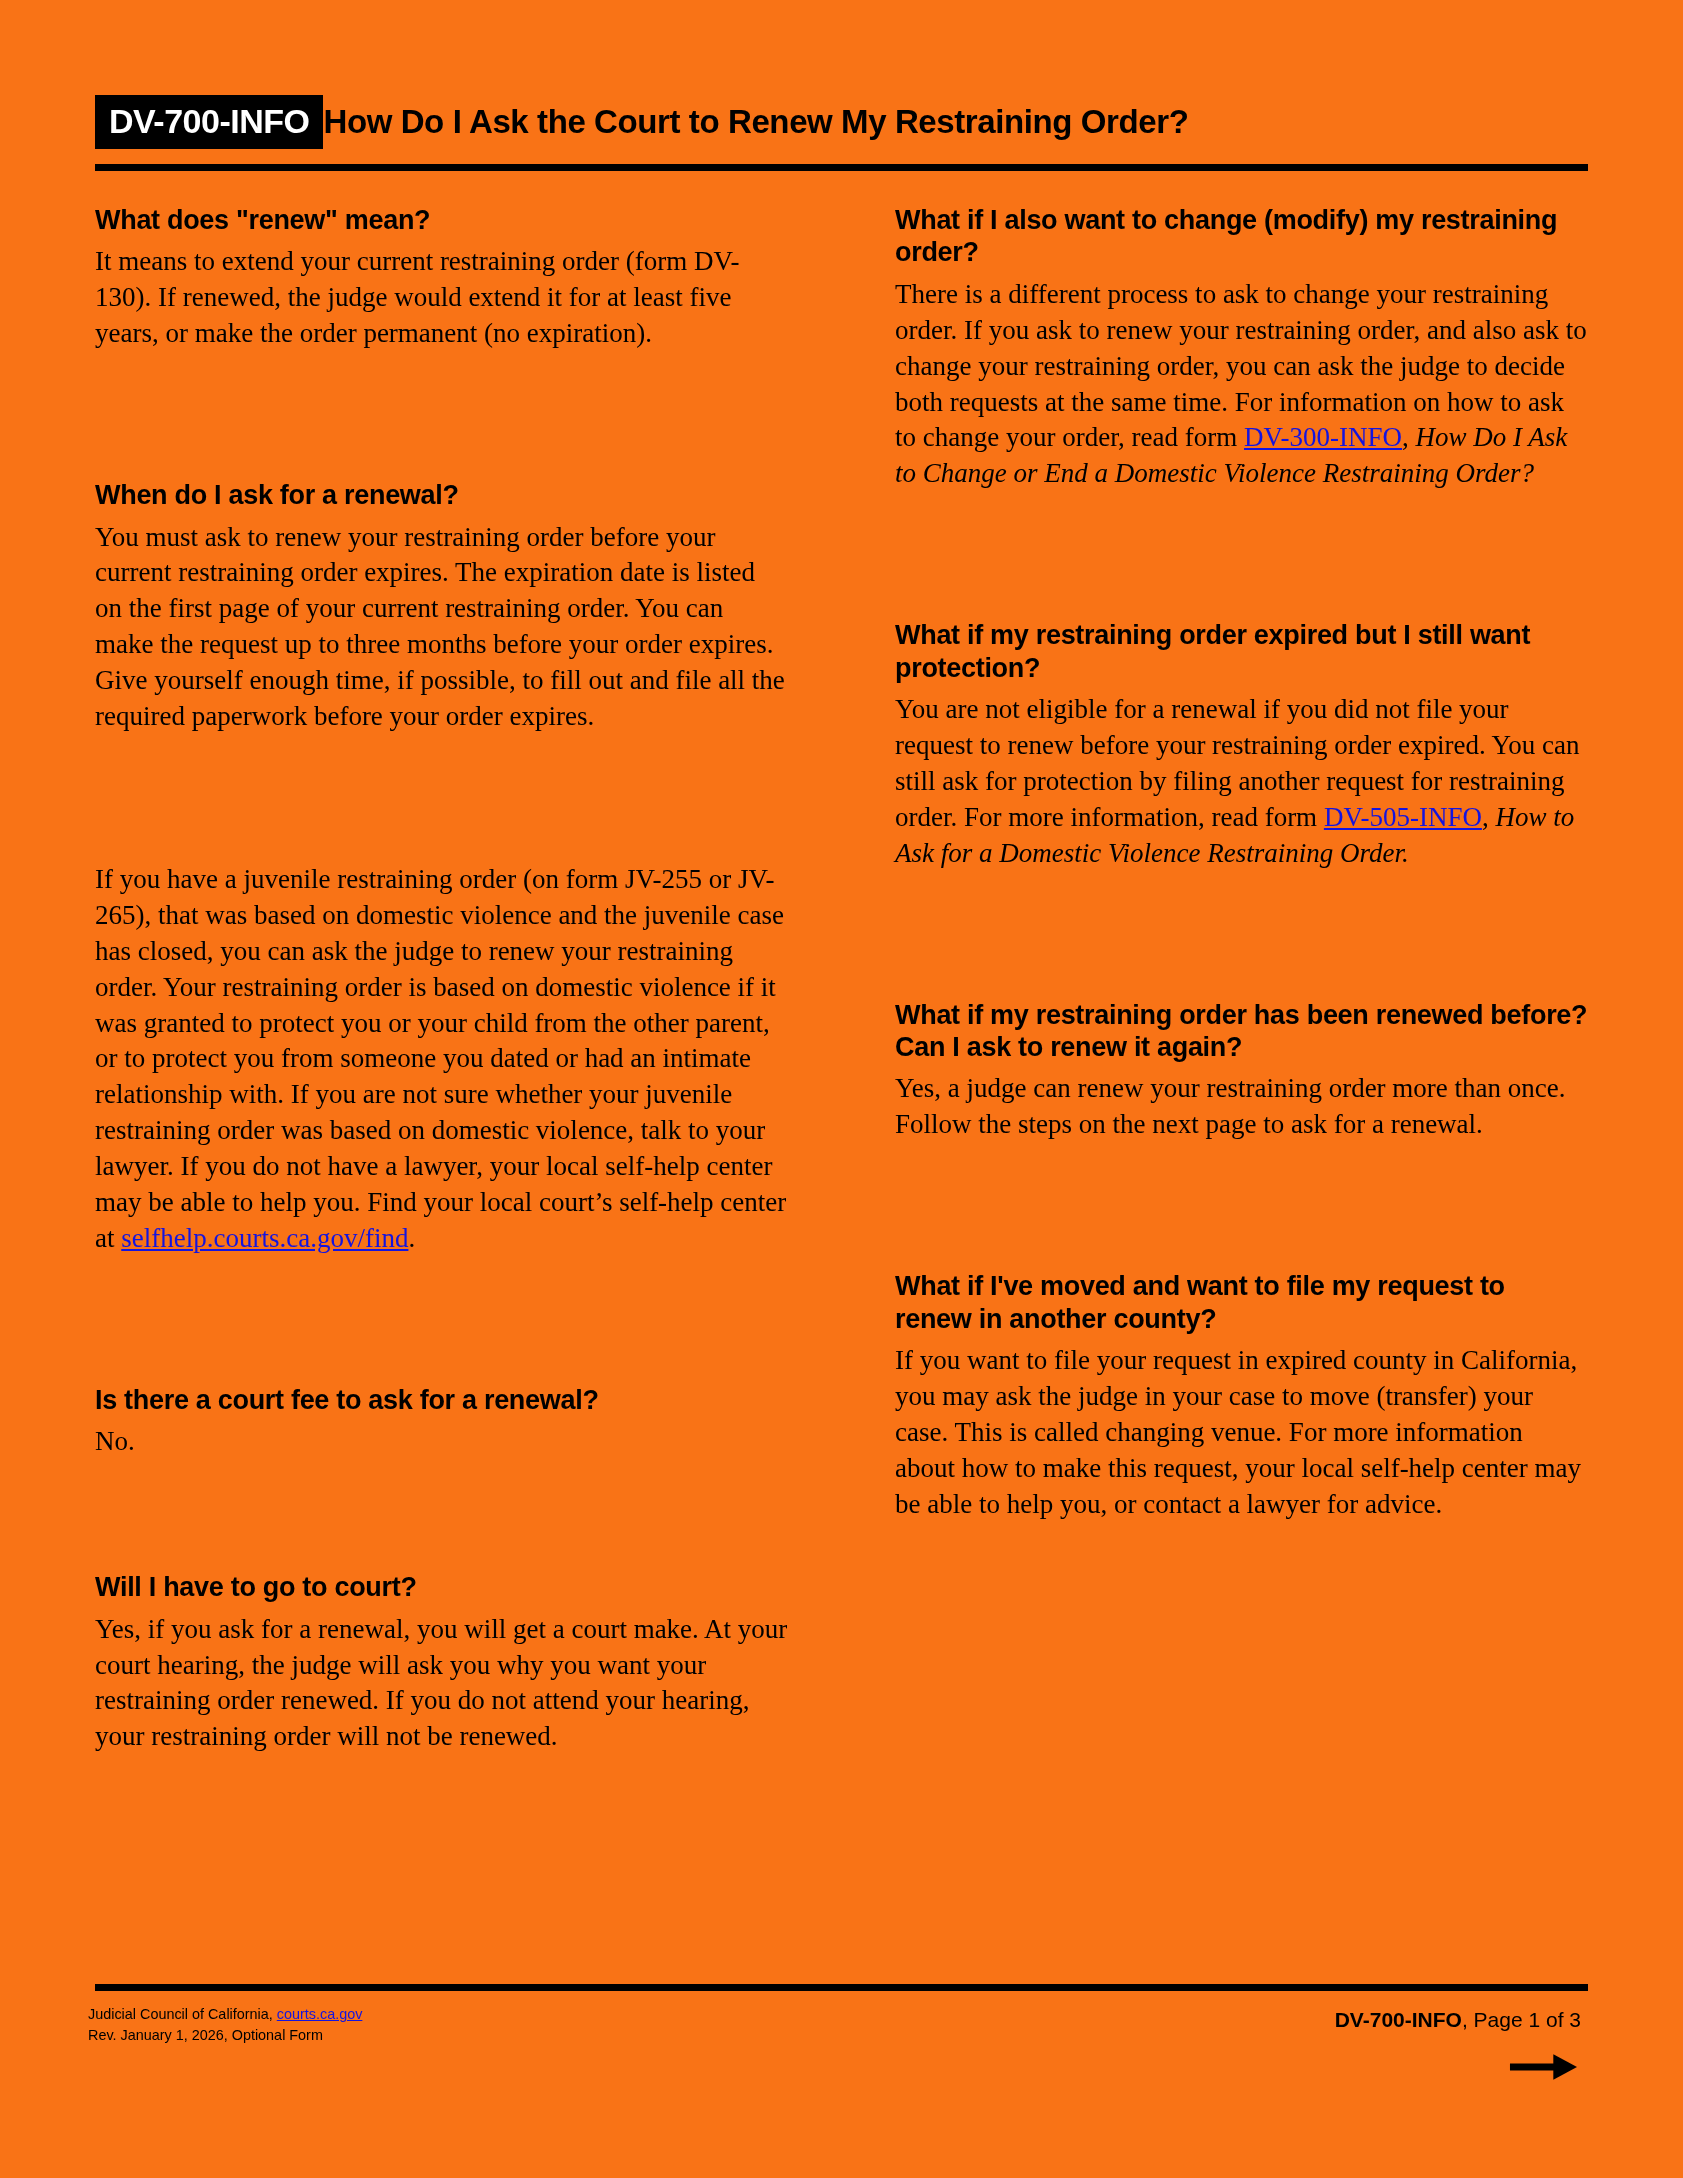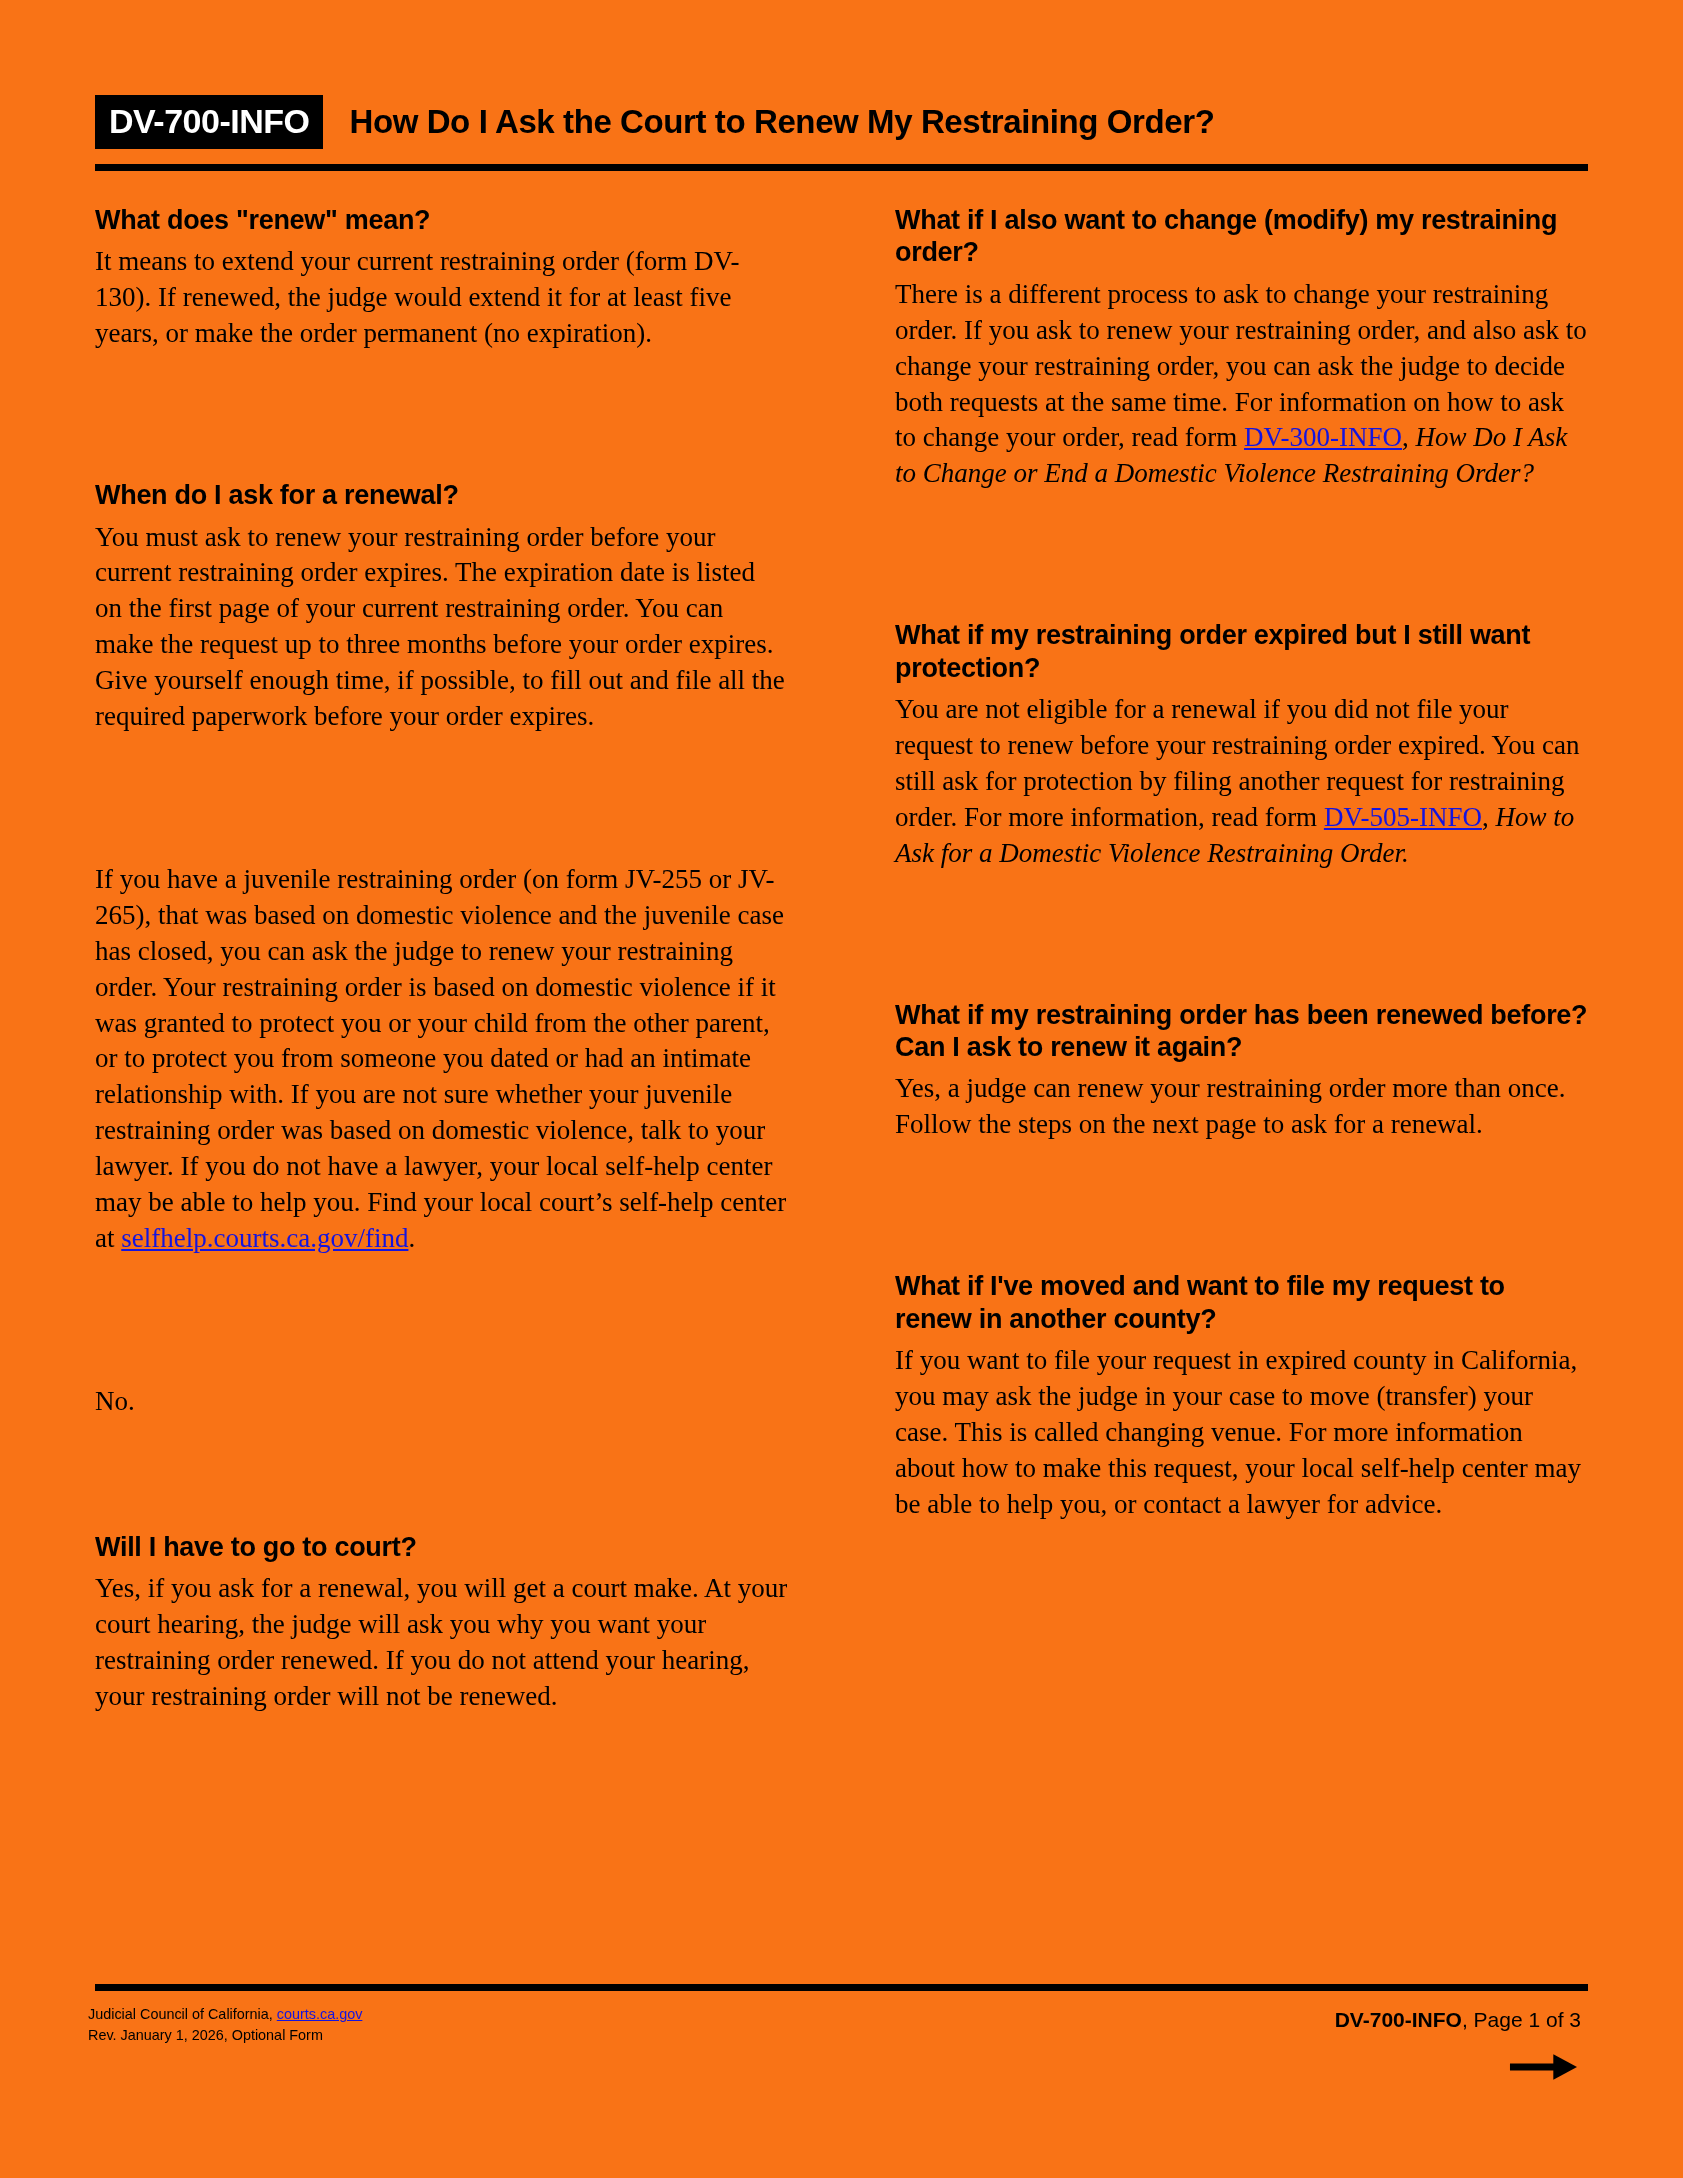--- a/index.html
+++ b/index.html
@@ -45,21 +45,20 @@
     line-height: 1;
     padding: 9px 14px 11px 14px;
     white-space: nowrap;
   }
   .header-title {
     font-family: "Liberation Sans", sans-serif;
     font-weight: bold;
     font-size: 33px;
     letter-spacing: -0.4px;
     color: #000000;
-    margin-left: 26px;
     white-space: nowrap;
   }
   .header-rule {
     position: absolute;
     left: 95px;
     top: 164px;
     width: 1493px;
     height: 7px;
     background: #000000;
   }
@@ -193,20 +192,21 @@
         <p class="a">You must ask to renew your restraining order before your current restraining order expires. The expiration date is listed on the first page of your current restraining order. You can make the request up to three months before your order expires. Give yourself enough time, if possible, to fill out and file all the required paperwork before your order expires.</p>
       </div>
       <div class="gap-xl"></div>
 
       <div class="blk">
         <p class="a"><span>If you have a juvenile restraining order (on form JV-255 or JV-265), that was based on domestic violence and the juvenile case has closed, you can ask the judge to renew your restraining order. Your restraining order is based on domestic violence if it was granted to protect you or your child from the other parent, or to protect you from someone you dated or had an intimate relationship with. If you are not sure whether your juvenile restraining order was based on domestic violence, talk to your lawyer. If you do not have a lawyer, your local self-help center may be able to help you. Find your local court’s self-help center at </span><a class="lnk" href="#">selfhelp.courts.ca.gov/find</a><span>.</span></p>
       </div>
       <div class="gap-xl"></div>
 
       <div class="blk">
+        <h2 class="q">Is there a court fee to ask for a renewal?</h2>
         <p class="a">No.</p>
       </div>
       <div class="gap-lg"></div>
 
       <div class="blk">
         <h2 class="q">Will I have to go to court?</h2>
         <p class="a">Yes, if you ask for a renewal, you will get a court make. At your court hearing, the judge will ask you why you want your restraining order renewed. If you do not attend your hearing, your restraining order will not be renewed.</p>
       </div>
 
     </div>

